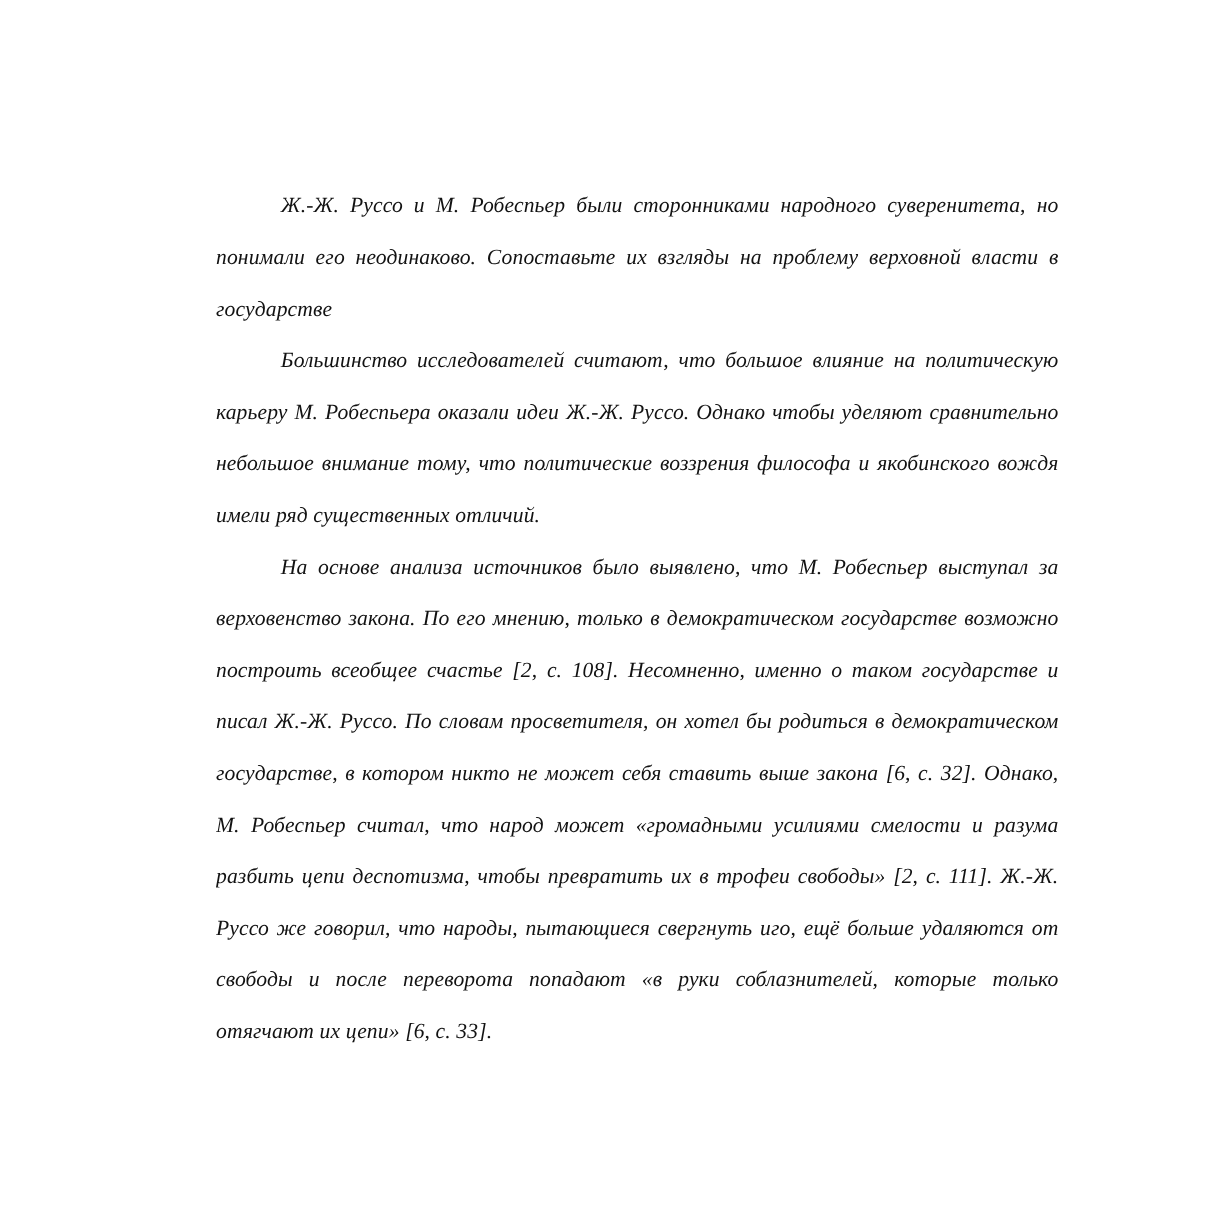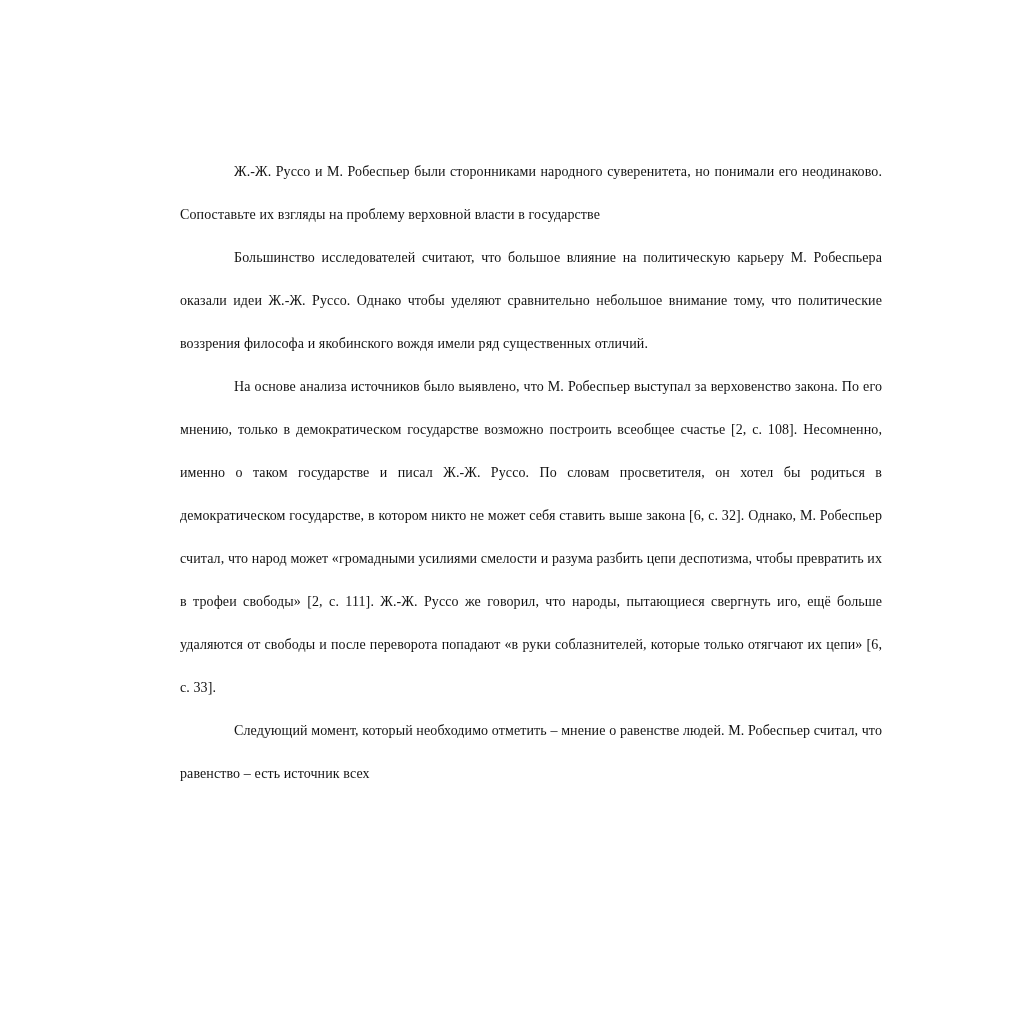--- a/index.html
+++ b/index.html
@@ -23,37 +23,37 @@
     padding: 150px 130px 0 180px;
   }
   .doc-body {
     width: 714px;
   }
   .para {
     margin: 0 12px 0 0;
     text-align: justify;
     text-justify: inter-word;
     text-indent: 54px;
-    font-size: 14px;
+    font-size: 18px;
     line-height: 43px;
     color: #121212;
     letter-spacing: 0.1px;
     hyphens: none;
+    font-style: italic;
   }
   .para + .para {
     margin-top: 0px;
   }
   
   .para:last-child {
     overflow: hidden;
   }
 </style>
 </head>
 <body>
 
 <div class="page">
   <div class="doc-body">
     <p class="para">Ж.-Ж. Руссо и М. Робеспьер были сторонниками народного суверенитета, но понимали его неодинаково. Сопоставьте их взгляды на проблему верховной власти в государстве</p>
     <p class="para">Большинство исследователей считают, что большое влияние на политическую карьеру М. Робеспьера оказали идеи Ж.-Ж. Руссо. Однако чтобы уделяют сравнительно небольшое внимание тому, что политические воззрения философа и якобинского вождя имели ряд существенных отличий.</p>
     <p class="para">На основе анализа источников было выявлено, что М. Робеспьер выступал за верховенство закона. По его мнению, только в демократическом государстве возможно построить всеобщее счастье [2, с. 108]. Несомненно, именно о таком государстве и писал Ж.-Ж. Руссо. По словам просветителя, он хотел бы родиться в демократическом государстве, в котором никто не может себя ставить выше закона [6, с. 32]. Однако, М. Робеспьер считал, что народ может «громадными усилиями смелости и разума разбить цепи деспотизма, чтобы превратить их в трофеи свободы» [2, с. 111]. Ж.-Ж. Руссо же говорил, что народы, пытающиеся свергнуть иго, ещё больше удаляются от свободы и после переворота попадают «в руки соблазнителей, которые только отягчают их цепи» [6, с. 33].</p>
-    <p class="para">Следующий момент, который необходимо отметить – мнение о равенстве людей. М. Робеспьер считал, что равенство – есть источник всех</p>
   </div>
 </div>
 
 </body></html>

